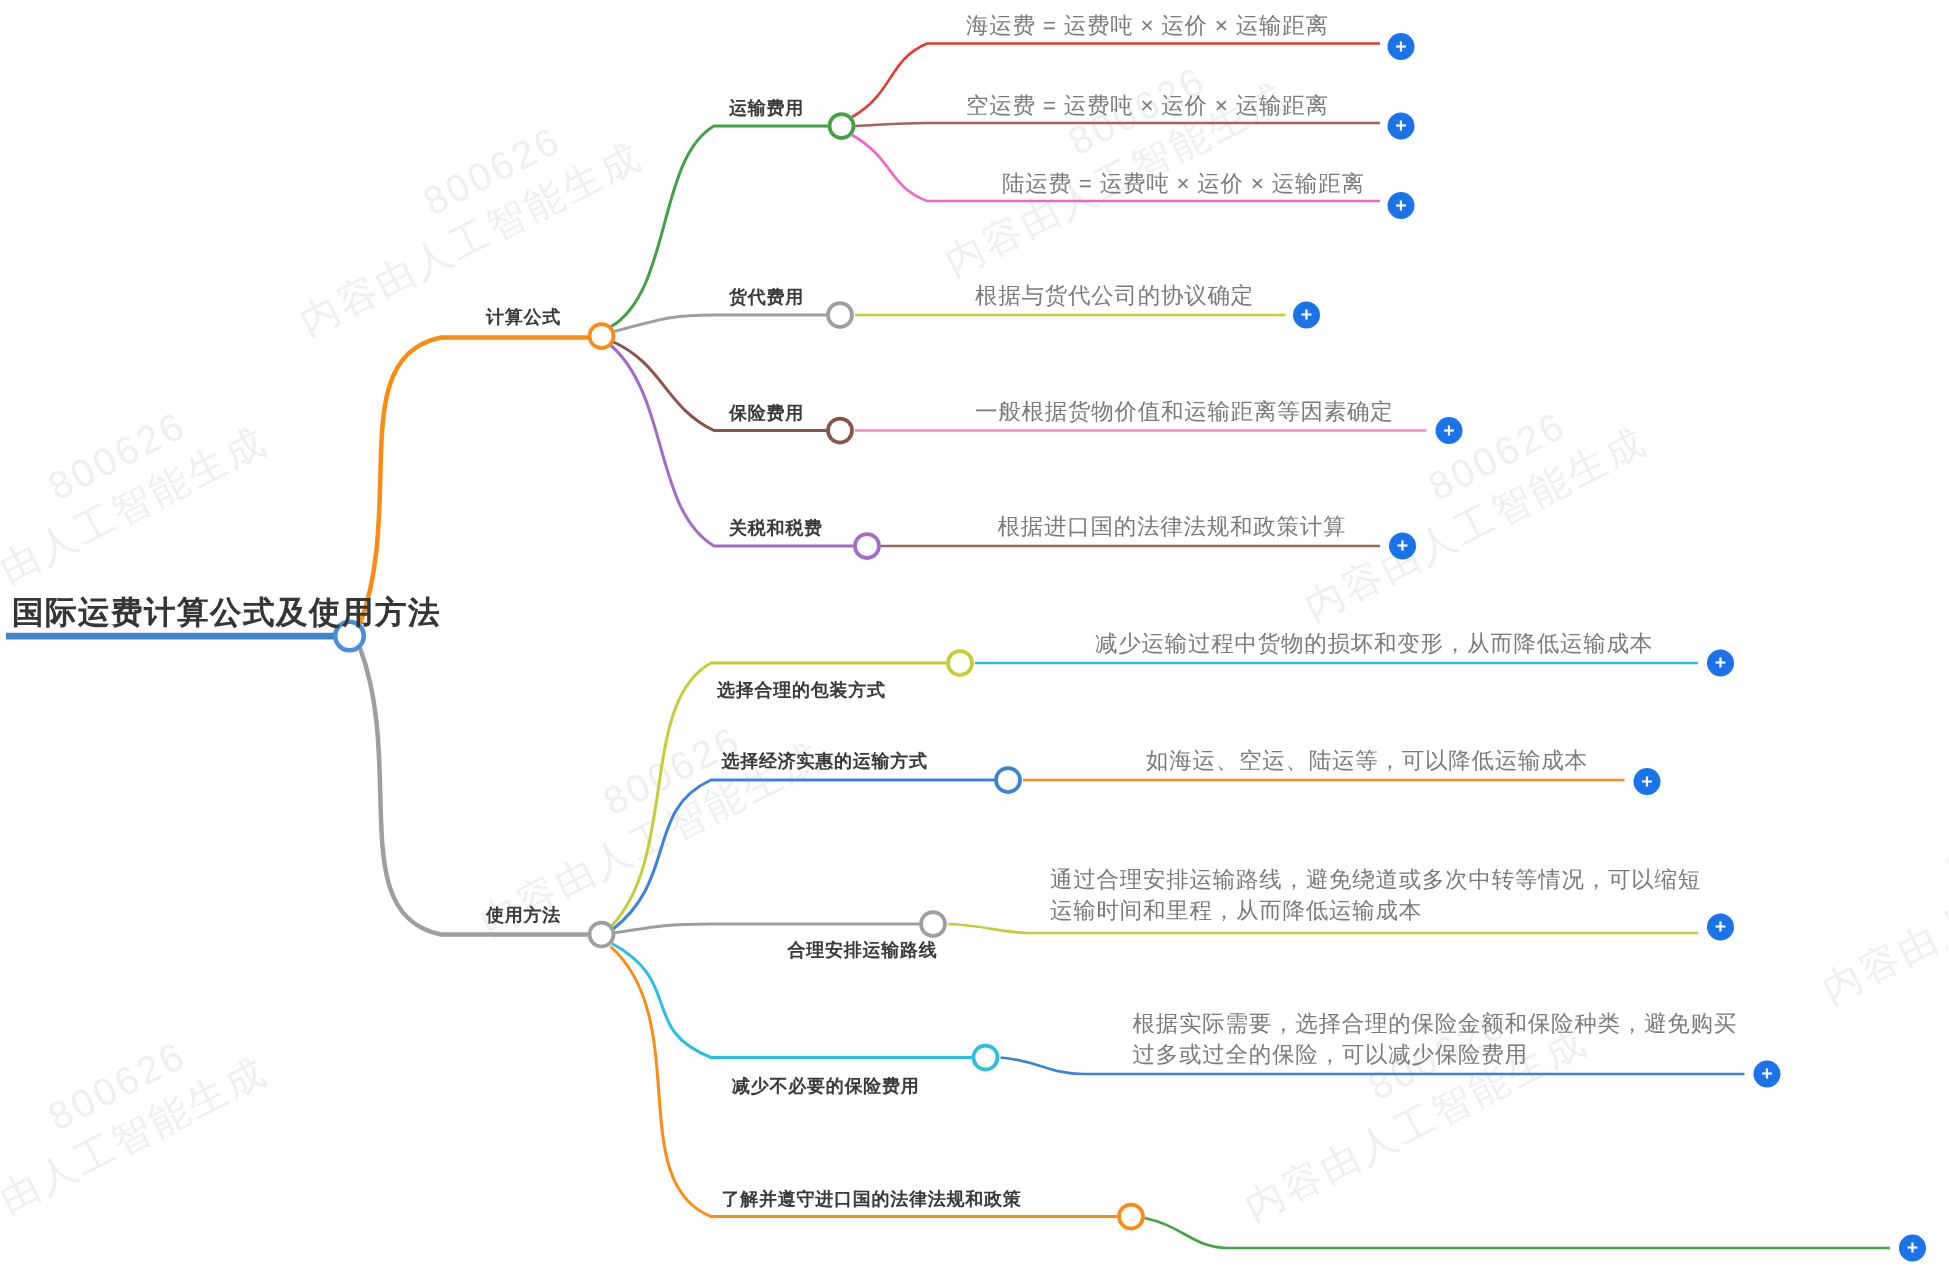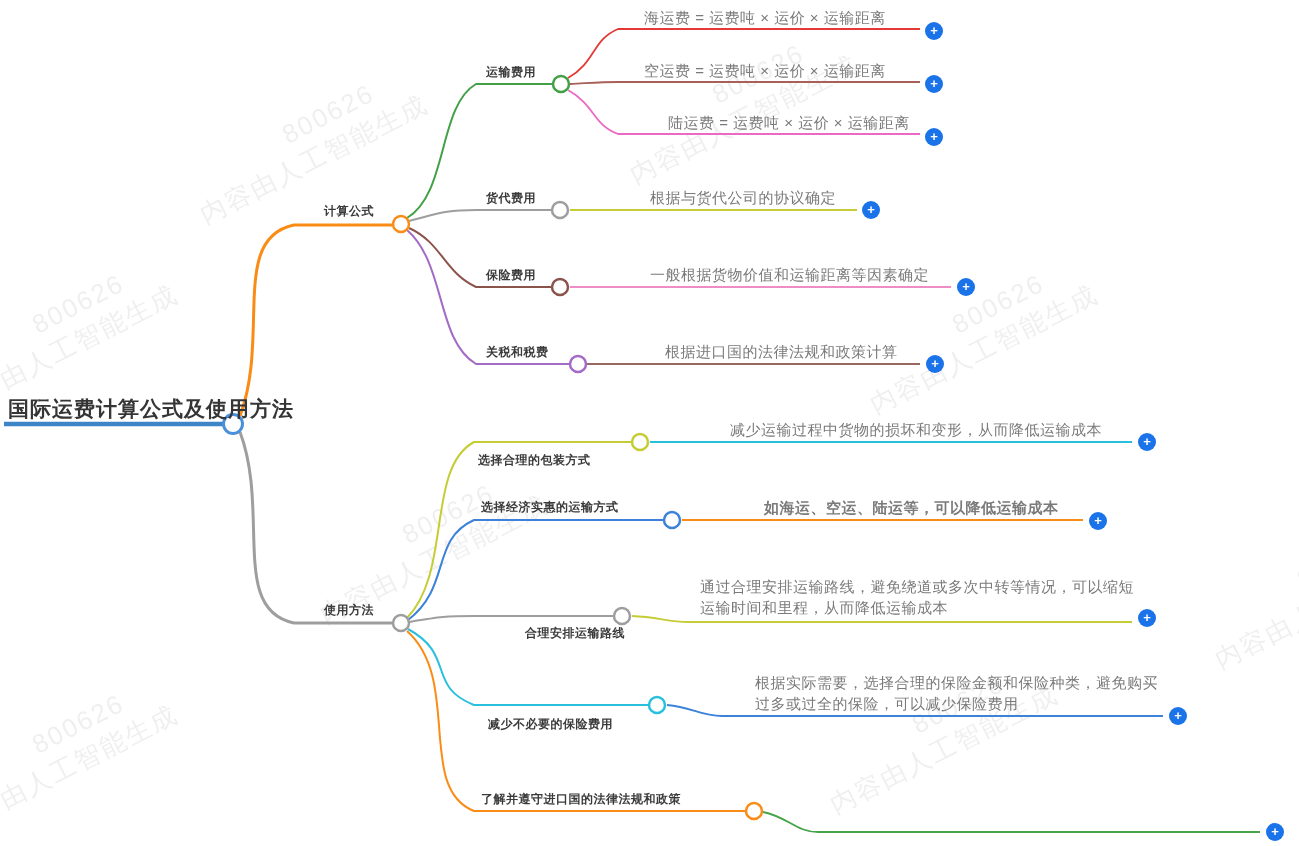--- a/index.html
+++ b/index.html
@@ -124,21 +124,21 @@
   <div class="leaf-text nowrap" style="left:650px;top:264px;">一般根据货物价值和运输距离等因素确定</div>
   <div class="leaf-text nowrap" style="left:665px;top:341px;">根据进口国的法律法规和政策计算</div>
 
   <div class="node-label" style="left:478px;top:419px;margin-top:31px;">选择合理的包装方式</div>
   <div class="node-label" style="left:481px;top:497px;">选择经济实惠的运输方式</div>
   <div class="node-label" style="left:481px;top:623px;margin-left:44px;">合理安排运输路线</div>
   <div class="node-label" style="left:488px;top:682px;margin-top:32px;">减少不必要的保险费用</div>
   <div class="node-label" style="left:481px;top:789px;">了解并遵守进口国的法律法规和政策</div>
 
   <div class="leaf-text nowrap" style="left:730px;top:419px;">减少运输过程中货物的损坏和变形，从而降低运输成本</div>
-  <div class="leaf-text nowrap" style="left:764px;top:497px;font-weight:bold;">如海运、空运、陆运等，可以降低运输成本</div>
+  <div class="leaf-text nowrap" style="left:764px;top:497px;">如海运、空运、陆运等，可以降低运输成本</div>
   <div class="leaf-text" style="left:700px;top:576px;width:438px;">通过合理安排运输路线，避免绕道或多次中转等情况，可以缩短运输时间和里程，从而降低运输成本</div>
   <div class="leaf-text" style="left:755px;top:672px;width:414px;">根据实际需要，选择合理的保险金额和保险种类，避免购买过多或过全的保险，可以减少保险费用</div>
 
   <div class="plus-btn" style="left:925px;top:22px;">+</div>
   <div class="plus-btn" style="left:925px;top:75px;">+</div>
   <div class="plus-btn" style="left:925px;top:128px;">+</div>
   <div class="plus-btn" style="left:862px;top:201px;">+</div>
   <div class="plus-btn" style="left:957px;top:278px;">+</div>
   <div class="plus-btn" style="left:926px;top:355px;">+</div>
   <div class="plus-btn" style="left:1138px;top:433px;">+</div>

